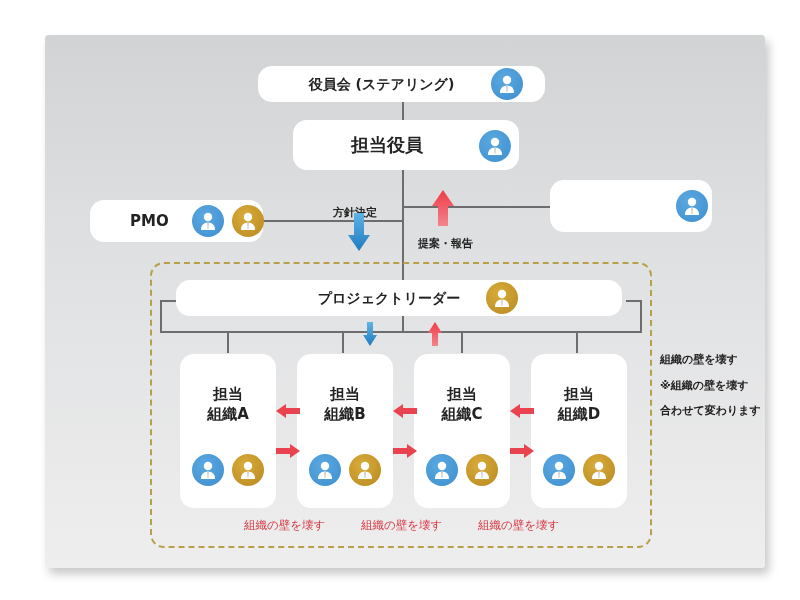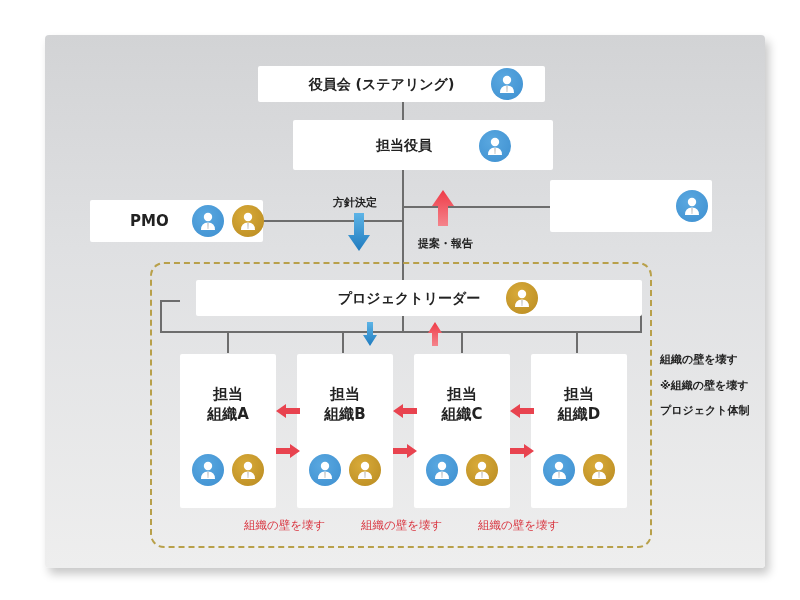--- a/index.html
+++ b/index.html
@@ -7,21 +7,21 @@
   body { position: relative; font-family: "DejaVu Sans", "Liberation Sans", sans-serif; color: #222; }
 
   #panel {
     position: absolute; left: 45px; top: 35px; width: 720px; height: 533px;
     border-radius: 4px;
     background: linear-gradient(180deg, #d2d3d5 0%, #dfe0e2 40%, #eeeeee 100%);
     box-shadow: 4px 6px 10px rgba(0,0,0,0.22);
   }
 
   .box {
-    position: absolute; background: #ffffff; border-radius: 2px;
+    position: absolute; background: #ffffff; border-radius: 14px;
     display: flex; align-items: center; justify-content: center;
     font-weight: bold; color: #222;
   }
   .box .lbl { text-align: center; line-height: 1.35; }
 
   .avatar {
     position: absolute; width: 32px; height: 32px; border-radius: 50%;
     display: flex; align-items: center; justify-content: center;
   }
   .avatar.blue { background: radial-gradient(circle at 40% 35%, #5aa8e0, #3d8fd0); }
@@ -63,21 +63,21 @@
   <span class="lbl" style="margin-right:40px;">役員会 (ステアリング)</span>
   <div class="avatar blue" style="left:233px; top:2px;">
       <svg viewBox="0 0 22 22">
         <circle cx="11" cy="7" r="4.2" fill="#fff"></circle>
         <path d="M4 20 Q4 12.5 11 12.5 Q18 12.5 18 20 Z" fill="#fff"></path>
         <path d="M10.3 13 L11.7 13 L11.4 19 L10.6 19 Z" fill="rgba(0,0,0,0.25)"></path>
       </svg>
     </div>
 </div>
 
-<div class="box" style="left:293px; top:120px; width:260px; height:50px; font-size:14px;align-items:center;">
+<div class="box" style="left:293px; top:120px; width:226px; height:50px; font-size:18px;align-items:center;">
   <span class="lbl" style="margin-right:38px;">
     <span>担当役員</span><br>
   </span>
   <div class="avatar blue" style="left:186px; top:10px;">
       <svg viewBox="0 0 22 22">
         <circle cx="11" cy="7" r="4.2" fill="#fff"></circle>
         <path d="M4 20 Q4 12.5 11 12.5 Q18 12.5 18 20 Z" fill="#fff"></path>
         <path d="M10.3 13 L11.7 13 L11.4 19 L10.6 19 Z" fill="rgba(0,0,0,0.25)"></path>
       </svg>
     </div>
@@ -104,42 +104,42 @@
 <div class="box" style="left:550px; top:180px; width:162px; height:52px; font-size:14px;">
   <div class="avatar blue" style="left:126px; top:10px;">
       <svg viewBox="0 0 22 22">
         <circle cx="11" cy="7" r="4.2" fill="#fff"></circle>
         <path d="M4 20 Q4 12.5 11 12.5 Q18 12.5 18 20 Z" fill="#fff"></path>
         <path d="M10.3 13 L11.7 13 L11.4 19 L10.6 19 Z" fill="rgba(0,0,0,0.25)"></path>
       </svg>
     </div>
 </div>
 
-<div class="note" style="left:333px; top:195px;">方針決定</div>
+<div class="note" style="left:333px; top:205px;">方針決定</div>
 <svg class="arrow" style="left:348px; top:213px;" width="22" height="38" viewBox="0 0 22 38">
   <defs>
       <linearGradient id="gb" x1="0" y1="0" x2="0" y2="1">
         <stop offset="0" stop-color="#5db4e6"></stop>
         <stop offset="1" stop-color="#1f7bbf"></stop>
       </linearGradient>
     </defs>
   <polygon points="6,0 16,0 16,22 22,22 11,38 0,22 6,22" fill="url(#gb)"></polygon>
 </svg>
 <svg class="arrow" style="left:432px; top:190px;" width="22" height="36" viewBox="0 0 22 36">
   <defs>
       <linearGradient id="gr" x1="0" y1="0" x2="0" y2="1">
         <stop offset="0" stop-color="#ef3b47"></stop>
         <stop offset="1" stop-color="#f4848c"></stop>
       </linearGradient>
     </defs>
   <polygon points="11,0 22,16 16,16 16,36 6,36 6,16 0,16" fill="url(#gr)"></polygon>
 </svg>
 <div class="note" style="left:418px; top:236px;">提案・報告</div>
 
-<div class="box" style="left:196px; top:280px; width:446px; height:36px; font-size:14px;">
+<div class="box" style="left:176px; top:280px; width:446px; height:36px; font-size:14px;">
   <span class="lbl" style="margin-left:-20px;">プロジェクトリーダー</span>
   <div class="avatar gold" style="left:310px; top:2px;">
       <svg viewBox="0 0 22 22">
         <circle cx="11" cy="7" r="4.2" fill="#fff"></circle>
         <path d="M4 20 Q4 12.5 11 12.5 Q18 12.5 18 20 Z" fill="#fff"></path>
         <path d="M10.3 13 L11.7 13 L11.4 19 L10.6 19 Z" fill="rgba(0,0,0,0.25)"></path>
       </svg>
     </div>
 </div>
 
@@ -263,13 +263,13 @@
       <polygon points="24,7 14,0 14,4 0,4 0,10 14,10 14,14" fill="#e8434f"></polygon>
     </svg>
   </div>
 
 <div class="red-label" style="left:244px; top:518px;">組織の壁を壊す</div>
 <div class="red-label" style="left:361px; top:518px;">組織の壁を壊す</div>
 <div class="red-label" style="left:478px; top:518px;">組織の壁を壊す</div>
 
 <div class="note" style="left:660px; top:352px;">組織の壁を壊す</div>
 <div class="note" style="left:660px; top:378px;">※組織の壁を壊す</div>
-<div class="note" style="left:660px; top:403px;">プロジェクト体制</div>
+<div class="note" style="left:660px; top:403px;">合わせて変わります</div>
 
 </body></html>

